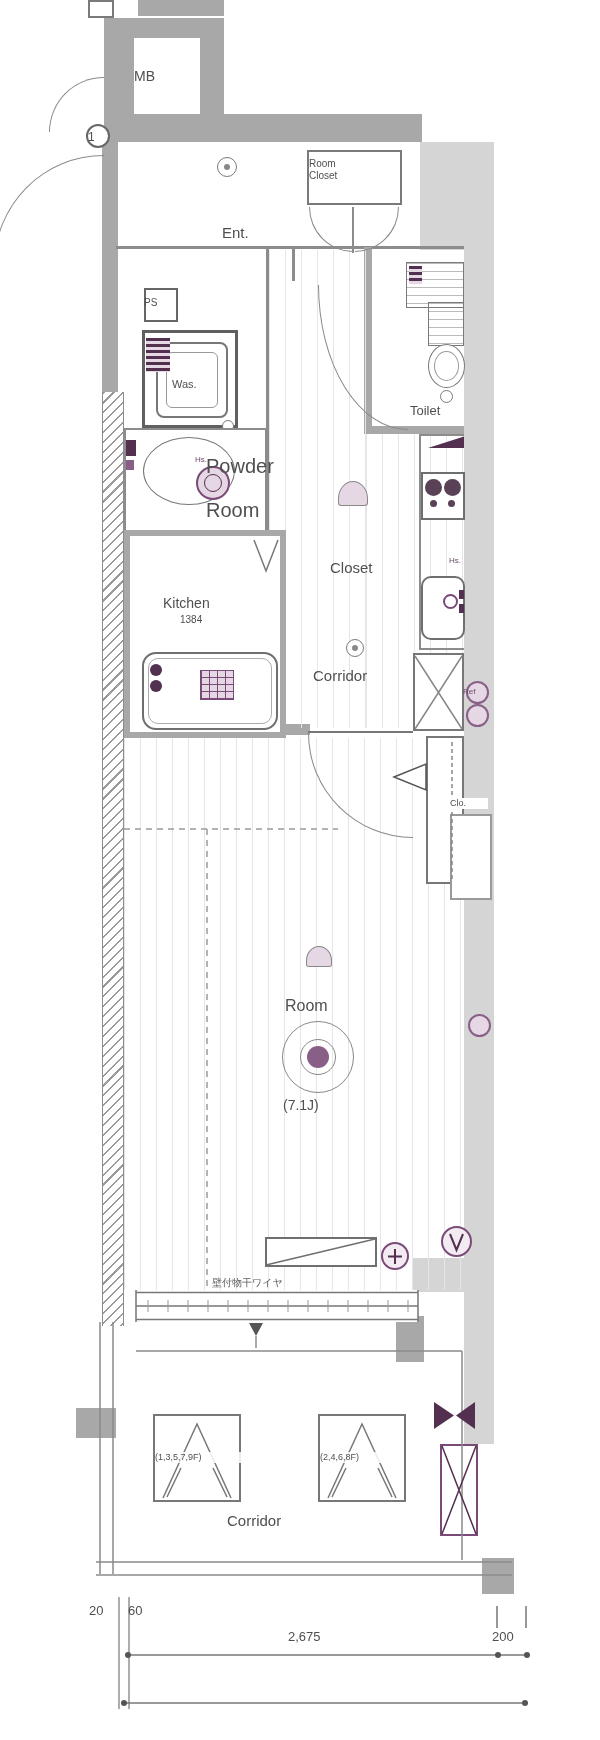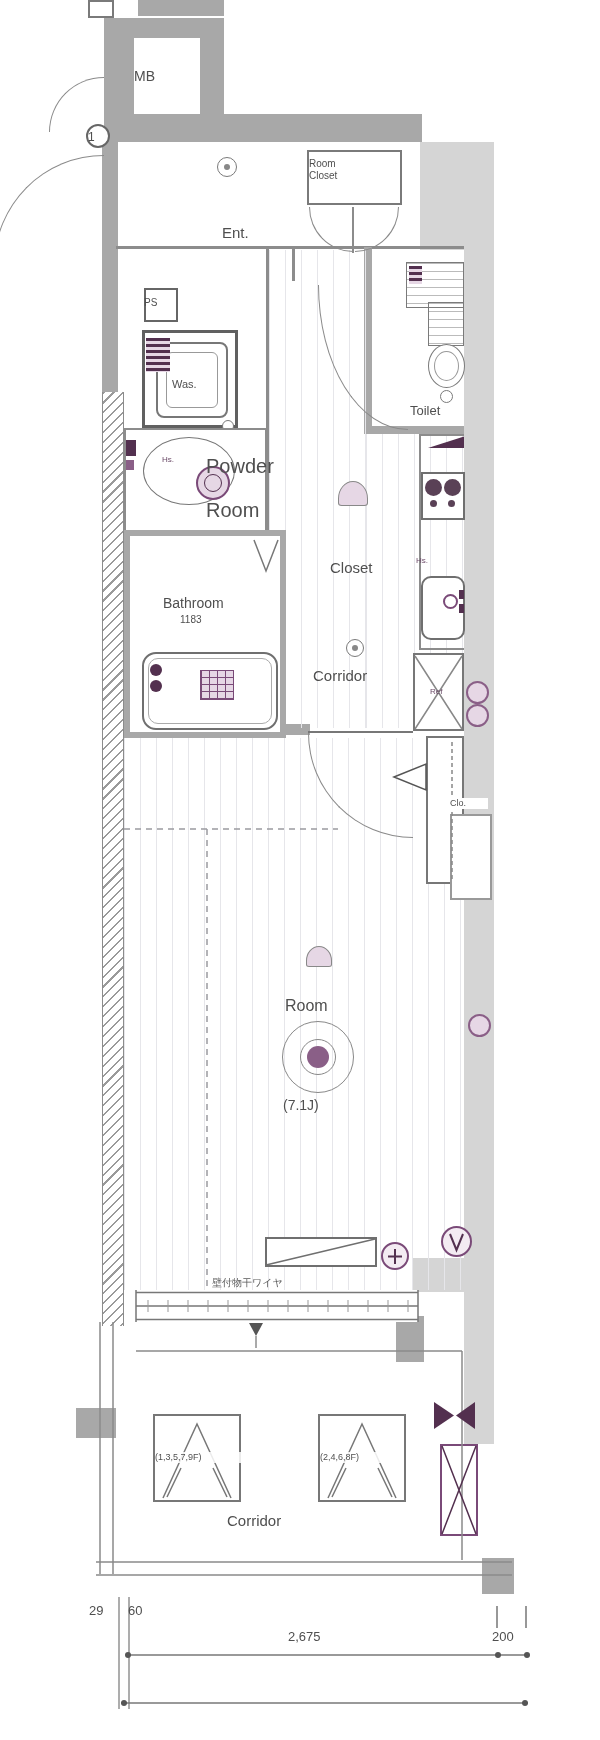--- a/index.html
+++ b/index.html
@@ -12,21 +12,21 @@
   .wh  { position:absolute; background:#fff; }
   .box { position:absolute; background:#fff; border:2px solid #7a7a7a; }
   .circ{ border-radius:50%; }
   .hatch { position:absolute; background:
       repeating-linear-gradient(135deg, #9a9a9a 0 1.5px, transparent 1.5px 7px);
       border-left:1.5px solid #8c8c8c; border-right:1.5px solid #8c8c8c; background-color:#fff; }
   .stripes { position:absolute; background:
       repeating-linear-gradient(90deg, #e6e6ea 0 1.5px, transparent 1.5px 16px); }
   .lbl { position:absolute; color:var(--c-text,#4f4f4f); 
          white-space:pre-line; line-height:1.2; }
-  .plbl { color:#6b4a68; }
+  .plbl { color:#6b4a68;margin-left:33px; }
   .arc-bl { position:absolute; border-left:1.5px solid #8a8a8a; border-bottom:1.5px solid #8a8a8a;
             border-bottom-left-radius:100% 100%; }
   .arc-br { position:absolute; border-right:1.5px solid #8a8a8a; border-bottom:1.5px solid #8a8a8a;
             border-bottom-right-radius:100% 100%; }
   .arc-tl { position:absolute; border-left:1.5px solid #8a8a8a; border-top:1.5px solid #8a8a8a;
             border-top-left-radius:100% 100%; }
   .pstripe { position:absolute; background:
       repeating-linear-gradient(180deg, var(--c-accent,#53304f) 0 3px, var(--c-accent-light,#e6d7e5) 3px 6px); }
   .hlines { background: repeating-linear-gradient(180deg, #bbb 0 1.5px, transparent 1.5px 8px); }
   .grid { position:absolute; background-color:var(--c-accent-light,#e6d7e5);
@@ -184,28 +184,28 @@
   <div class="lbl" style="left:309px;top:158px;width:91px;font-size:10px">Room
 Closet</div>
   <div class="lbl" style="left:144px;top:297px;width:34px;font-size:10px">PS</div>
   <div class="lbl" style="left:172px;top:378px;width:54px;font-size:11px">Was.</div>
   <div class="lbl" style="left:206px;top:444px;width:100px;font-size:20px;line-height:44px">Powder
 Room</div>
   <div class="lbl plbl" style="left:162px;top:455px;width:28px;font-size:8px">Hs.</div>
   <div class="lbl" style="left:410px;top:403px;width:74px;font-size:13px">Toilet</div>
   <div class="lbl" style="left:330px;top:559px;width:92px;font-size:15px">Closet</div>
   <div class="lbl plbl" style="left:416px;top:556px;width:28px;font-size:8px">Hs.</div>
-  <div class="lbl" style="left:163px;top:595px;width:120px;font-size:14px">Bathroom</div>
-  <div class="lbl" style="left:180px;top:614px;width:60px;font-size:10px">1183</div>
+  <div class="lbl" style="left:163px;top:595px;width:120px;font-size:14px">Kitchen</div>
+  <div class="lbl" style="left:180px;top:614px;width:60px;font-size:10px">1384</div>
   <div class="lbl" style="left:313px;top:667px;width:104px;font-size:15px">Corridor</div>
   <div class="lbl plbl" style="left:430px;top:687px;width:30px;font-size:8px">Ref</div>
   <div class="lbl" style="left:450px;top:798px;width:38px;font-size:9px;background:#fff">Clo.</div>
   <div class="lbl" style="left:285px;top:996px;width:70px;font-size:16px">Room</div>
   <div class="lbl" style="left:283px;top:1097px;width:74px;font-size:14px">(7.1J)</div>
   <div class="lbl" style="left:212px;top:1277px;width:120px;font-size:10px;color:#5a5a5a">壁付物干ワイヤ</div>
   <div class="lbl" style="left:155px;top:1452px;width:100px;font-size:9px;background:rgba(255,255,255,.85)">(1,3,5,7,9F)</div>
   <div class="lbl" style="left:320px;top:1452px;width:84px;font-size:9px;background:rgba(255,255,255,.85)">(2,4,6,8F)</div>
   <div class="lbl" style="left:227px;top:1512px;width:90px;font-size:15px">Corridor</div>
-  <div class="lbl" style="left:89px;top:1603px;width:28px;font-size:13px">29</div>
+  <div class="lbl" style="left:89px;top:1603px;width:28px;font-size:13px">20</div>
   <div class="lbl" style="left:128px;top:1603px;width:28px;font-size:13px">60</div>
   <div class="lbl" style="left:288px;top:1629px;width:80px;font-size:13px">2,675</div>
   <div class="lbl" style="left:492px;top:1629px;width:40px;font-size:13px">200</div>
 </div>
 
 </body></html>

